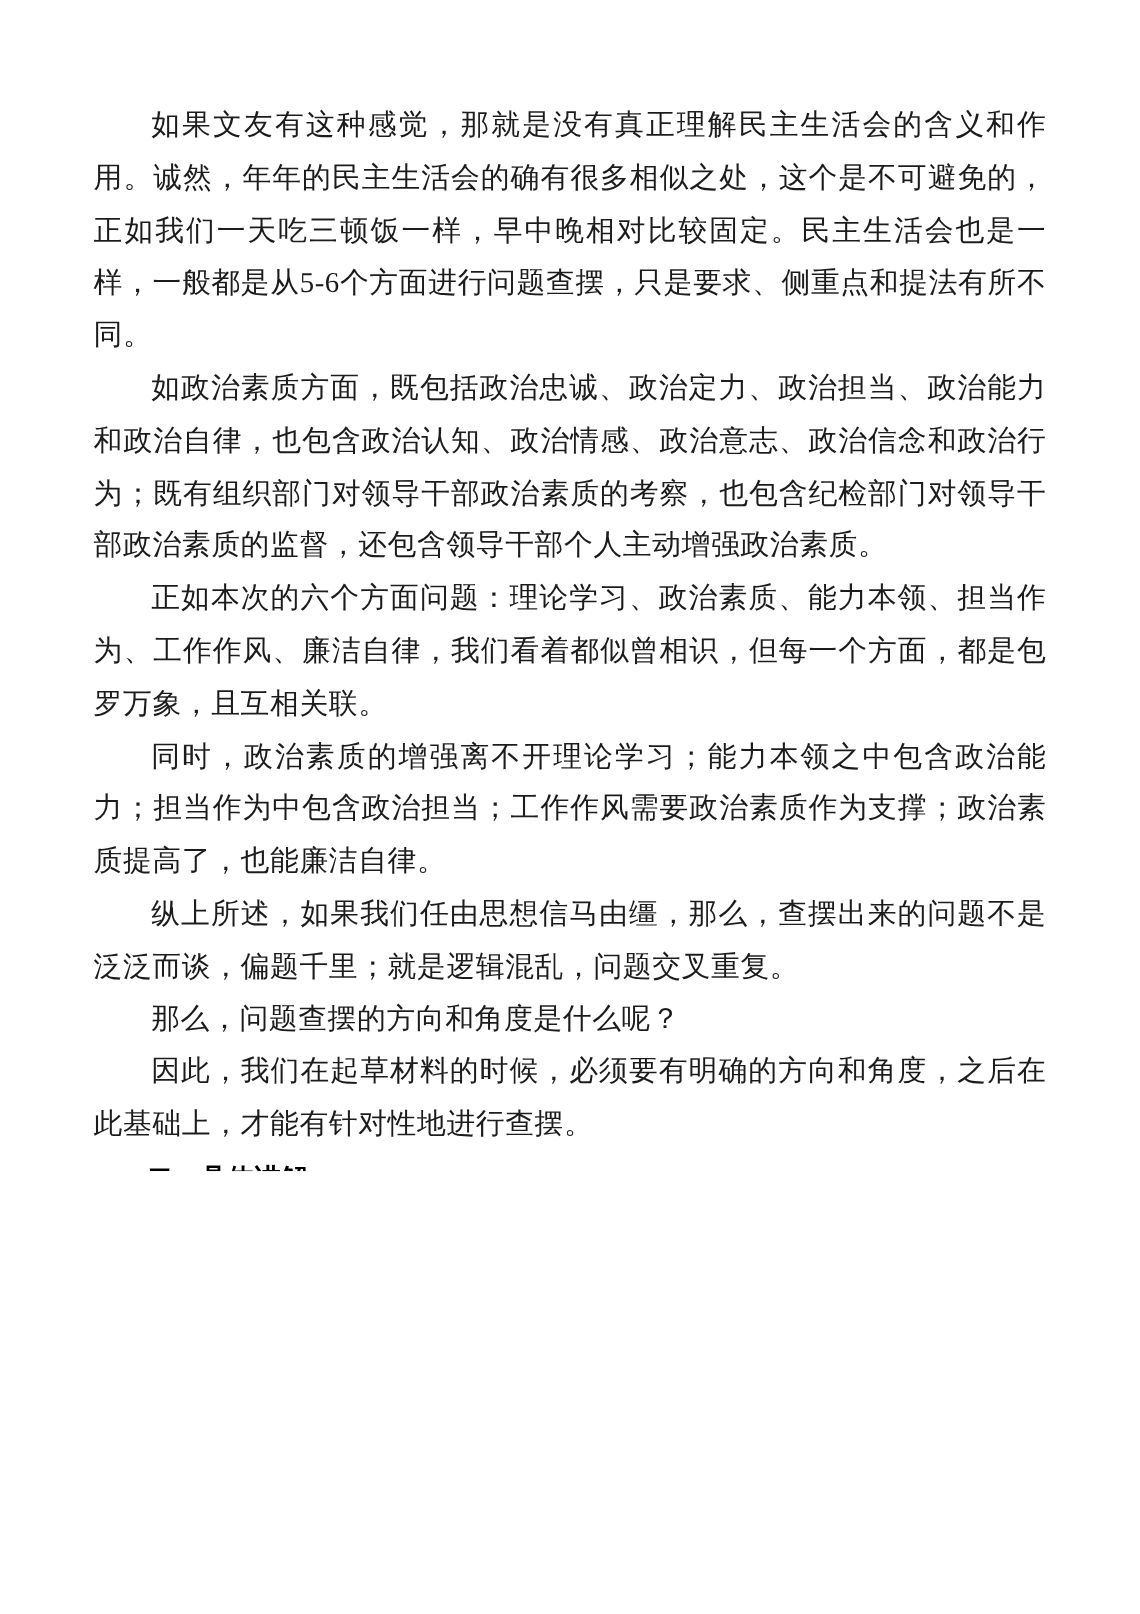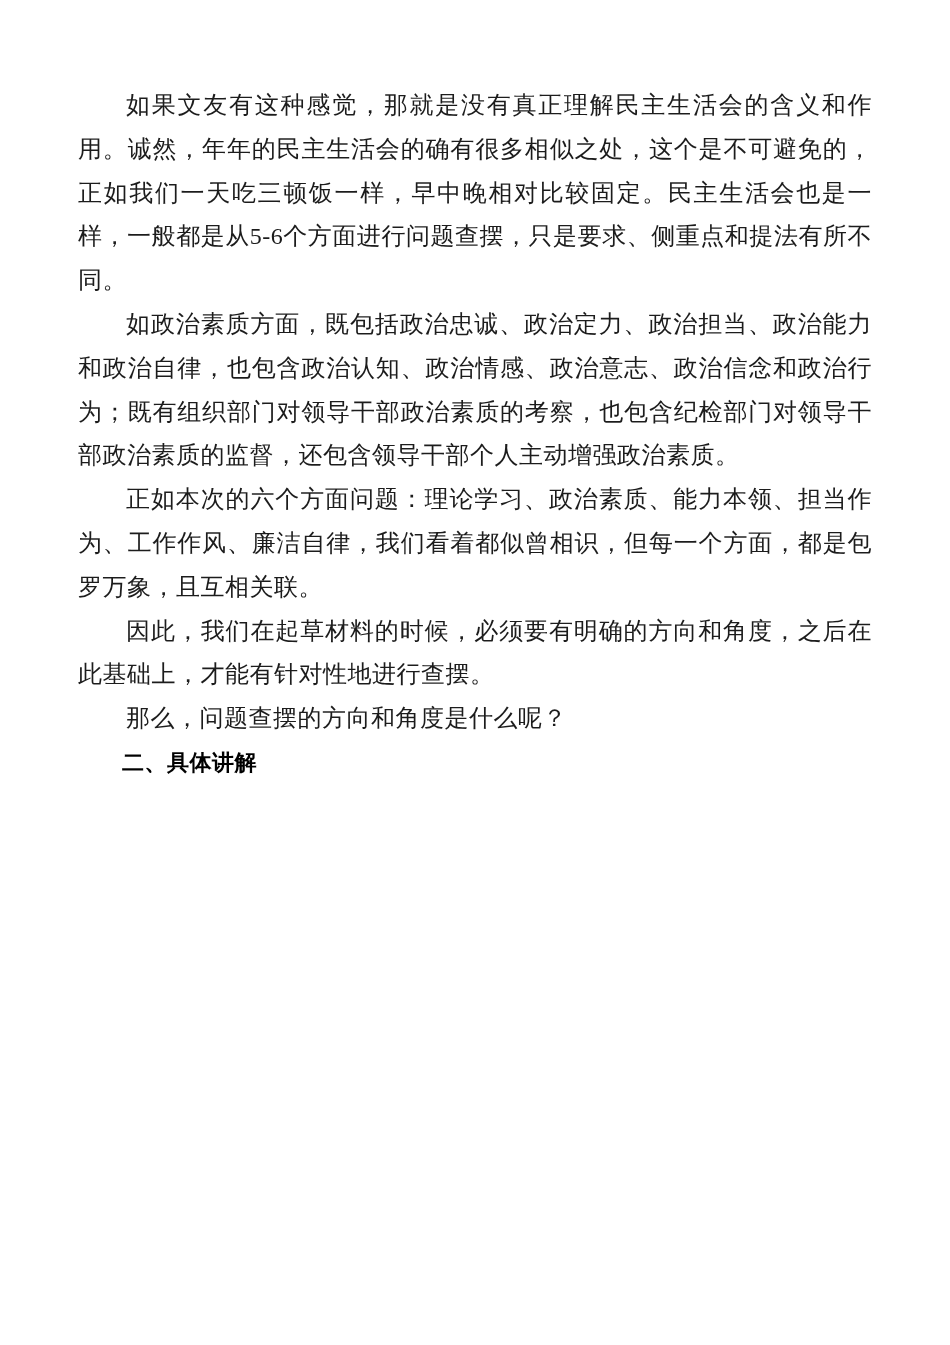--- a/index.html
+++ b/index.html
@@ -46,17 +46,19 @@
   }
 </style>
 </head>
 <body>
 
 <div class="page">
   <div class="content">
     <p class="para">如果文友有这种感觉，那就是没有真正理解民主生活会的含义和作用。诚然，年年的民主生活会的确有很多相似之处，这个是不可避免的，正如我们一天吃三顿饭一样，早中晚相对比较固定。民主生活会也是一样，一般都是从5-6个方面进行问题查摆，只是要求、侧重点和提法有所不同。</p>
     <p class="para">如政治素质方面，既包括政治忠诚、政治定力、政治担当、政治能力和政治自律，也包含政治认知、政治情感、政治意志、政治信念和政治行为；既有组织部门对领导干部政治素质的考察，也包含纪检部门对领导干部政治素质的监督，还包含领导干部个人主动增强政治素质。</p>
     <p class="para">正如本次的六个方面问题：理论学习、政治素质、能力本领、担当作为、工作作风、廉洁自律，我们看着都似曾相识，但每一个方面，都是包罗万象，且互相关联。</p>
+    <p class="para">同时，政治素质的增强离不开理论学习；能力本领之中包含政治能力；担当作为中包含政治担当；工作作风需要政治素质作为支撑；政治素质提高了，也能廉洁自律。</p>
+    <p class="para">纵上所述，如果我们任由思想信马由缰，那么，查摆出来的问题不是泛泛而谈，偏题千里；就是逻辑混乱，问题交叉重复。</p>
+    <p class="para">那么，问题查摆的方向和角度是什么呢？</p>
     <p class="para">因此，我们在起草材料的时候，必须要有明确的方向和角度，之后在此基础上，才能有针对性地进行查摆。</p>
-    <p class="para">那么，问题查摆的方向和角度是什么呢？</p>
     <h2 class="heading">二、具体讲解</h2>
   </div>
 </div>
 
 </body></html>

